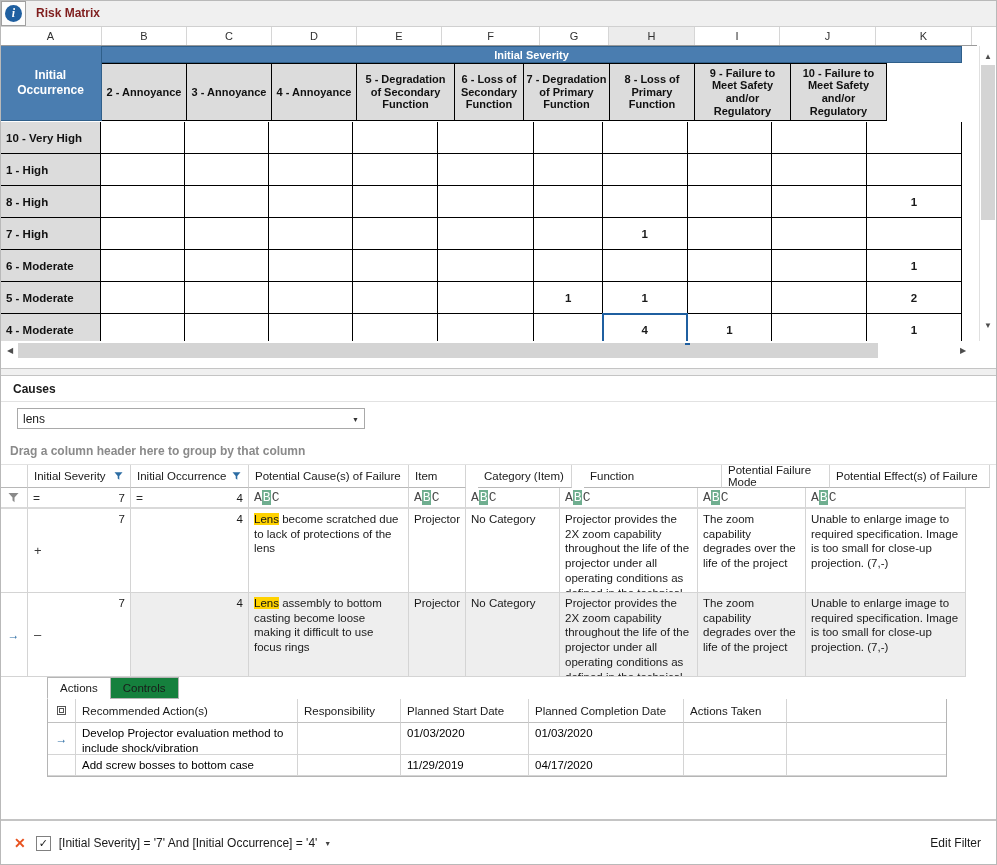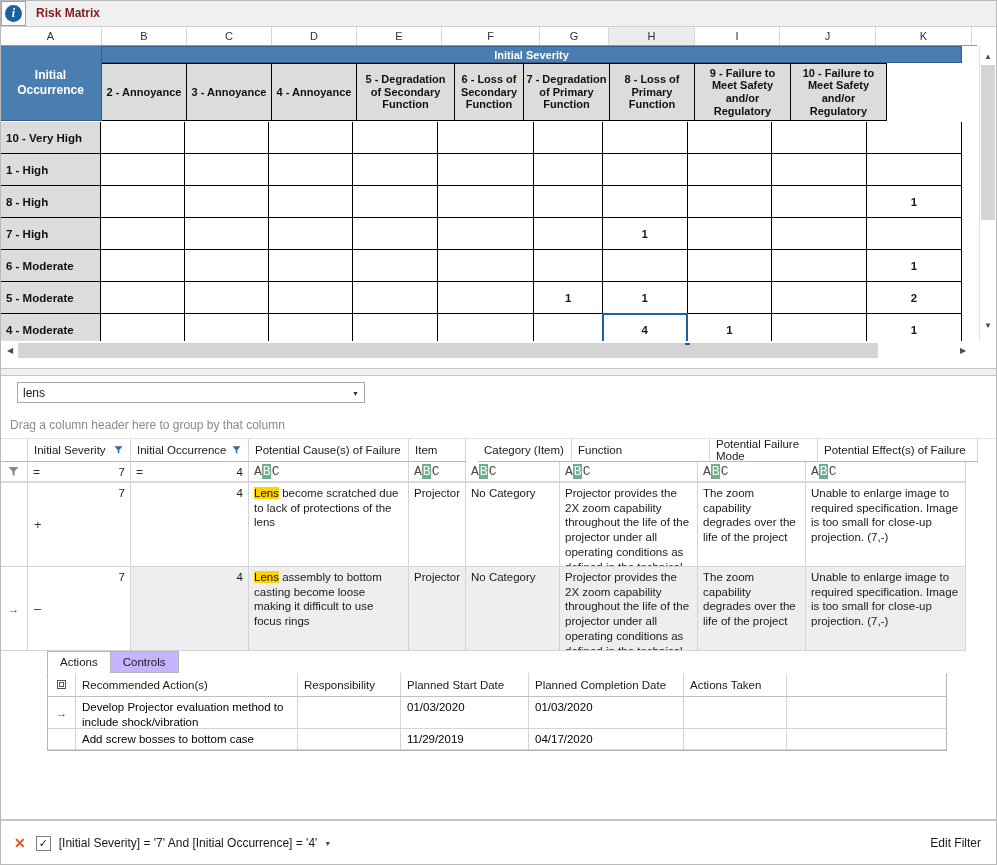--- a/index.html
+++ b/index.html
@@ -214,20 +214,21 @@
     transform: translateY(-50%);
     font-size: 7px; color: #333;
   }
   .group-hint {
     height: 28px;
     display: flex; align-items: center;
     padding-left: 10px;
     font-size: 12px; color: #8a8a8a;
     border-bottom: 1px solid #e2e2e2;
     background: #ffffff;
+    font-weight: bold;
   }
 
   
   .cg {
     position: relative;
     width: 997px;
     background: #ffffff;
     font-size: 11.5px; color: #1a1a1a;
   }
   .cg-hdr { display: flex; height: 23px; background: #ffffff; }
@@ -298,21 +299,21 @@
   .detail-wrap {
     position: relative;
     margin-left: 47px;
     width: 950px;
     background: #ffffff;
   }
   .tabs { display: flex; height: 22px; align-items: flex-end; }
   .tab {
     height: 22px; min-width: 60px;
     border: 1px solid #b5b5b5;
-    background: #c4b5fd;
+    background: #15803d;
     display: flex; align-items: center; justify-content: center;
     font-size: 11.5px; color: #1a1a1a;
     margin-right: -1px;
     padding: 0 12px;
   }
   .tab.active { background: #ffffff; border-bottom-color: #ffffff; }
   .dt {
     border: 1px solid #b5b5b5;
     border-top: none;
     width: 900px;
@@ -532,20 +533,21 @@
 
     <div class="rm-hscroll">
       <div class="arrow-l">◀</div>
       <div class="hthumb"></div>
       <div class="arrow-r">▶</div>
     </div>
   </div>
 
   <div class="causes-panel">
 
+    <div class="causes-title">Causes</div>
 
     <div class="causes-combo-wrap">
       <div class="causes-combo">
         <span>lens</span>
         <span class="cb-arrow">▼</span>
       </div>
     </div>
 
     <div class="group-hint">Drag a column header here to group by that column</div>
 
@@ -566,21 +568,21 @@
           </div>
           <div class="ch" style="width: 160px;">
             <span>Potential Cause(s) of Failure</span>
           </div>
           <div class="ch" style="width: 57px;">
             <span>Item</span>
           </div>
           <div class="ch" style="width: 94px; margin-left: 12px;">
             <span>Category (Item)</span>
           </div>
-          <div class="ch" style="width: 138px;">
+          <div class="ch" style="width: 138px; margin-left: 12px;">
             <span>Function</span>
           </div>
           <div class="ch" style="width: 108px;">
             <span>Potential Failure Mode</span>
           </div>
           <div class="ch" style="width: 160px;">
             <span>Potential Effect(s) of Failure</span>
           </div>
         </div>
       <div class="cg-filt" id="cgFilt">

